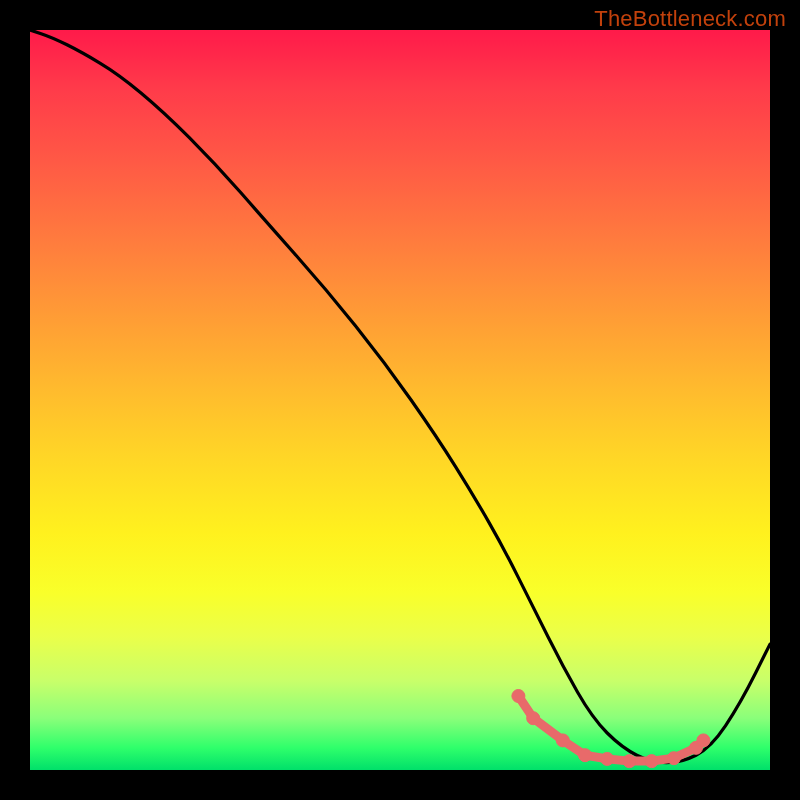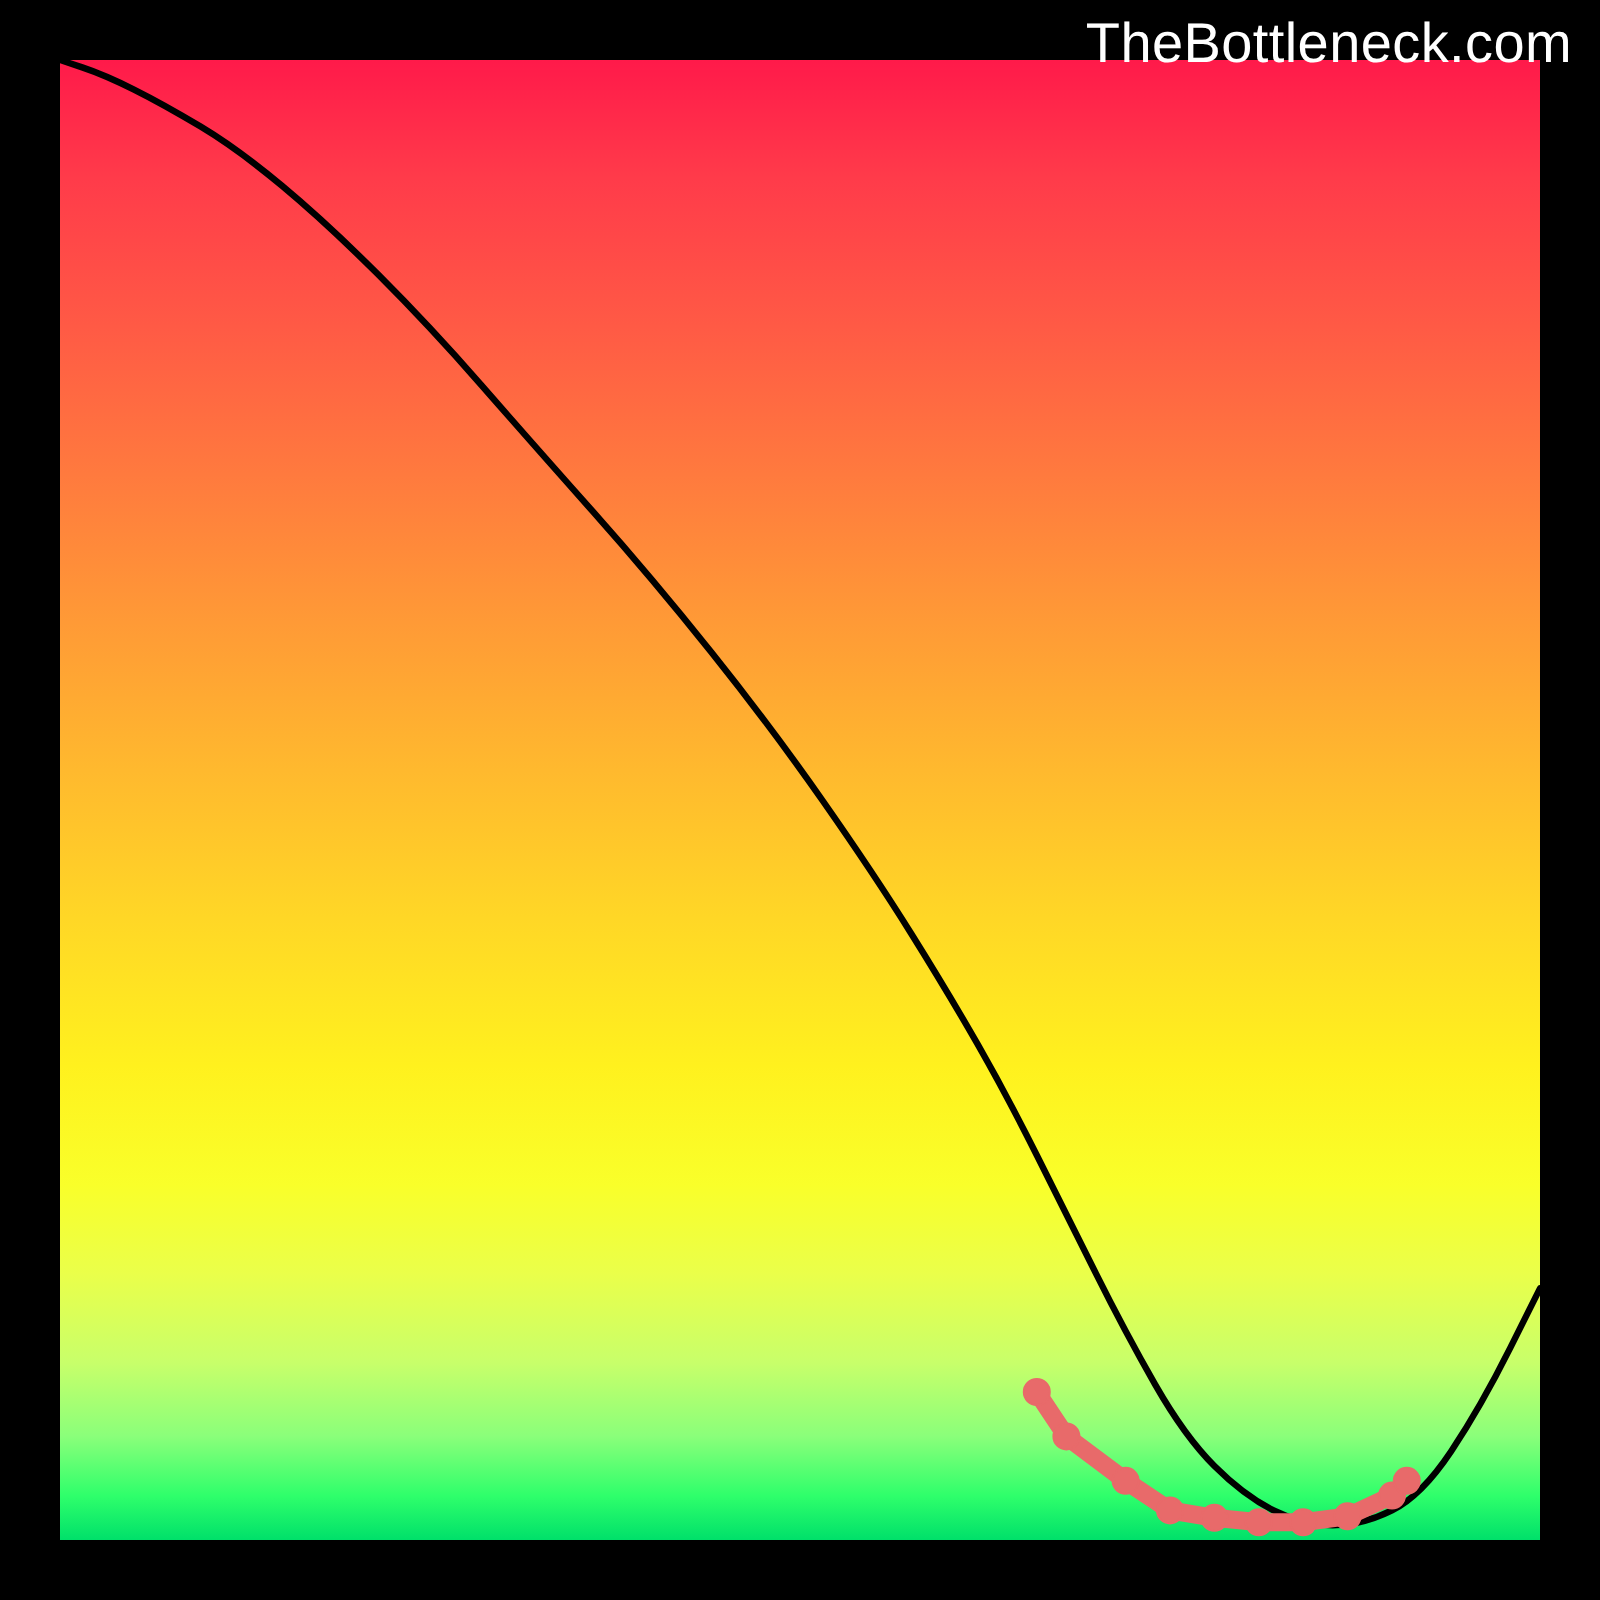--- a/index.html
+++ b/index.html
@@ -13,22 +13,22 @@
   .outer {
     width: 800px;
     height: 800px;
     background: #000;
     position: relative;
   }
   .watermark {
     position: absolute;
     top: 6px;
     right: 14px;
-    color: #ffffff;
-    font-size: 28px;
+    color: #c2410c;
+    font-size: 22px;
     font-weight: 500;
     z-index: 50;
     letter-spacing: 0.2px;
   }
   .plot {
     position: absolute;
     left: 30px;
     top: 30px;
     width: 740px;
     height: 740px;

